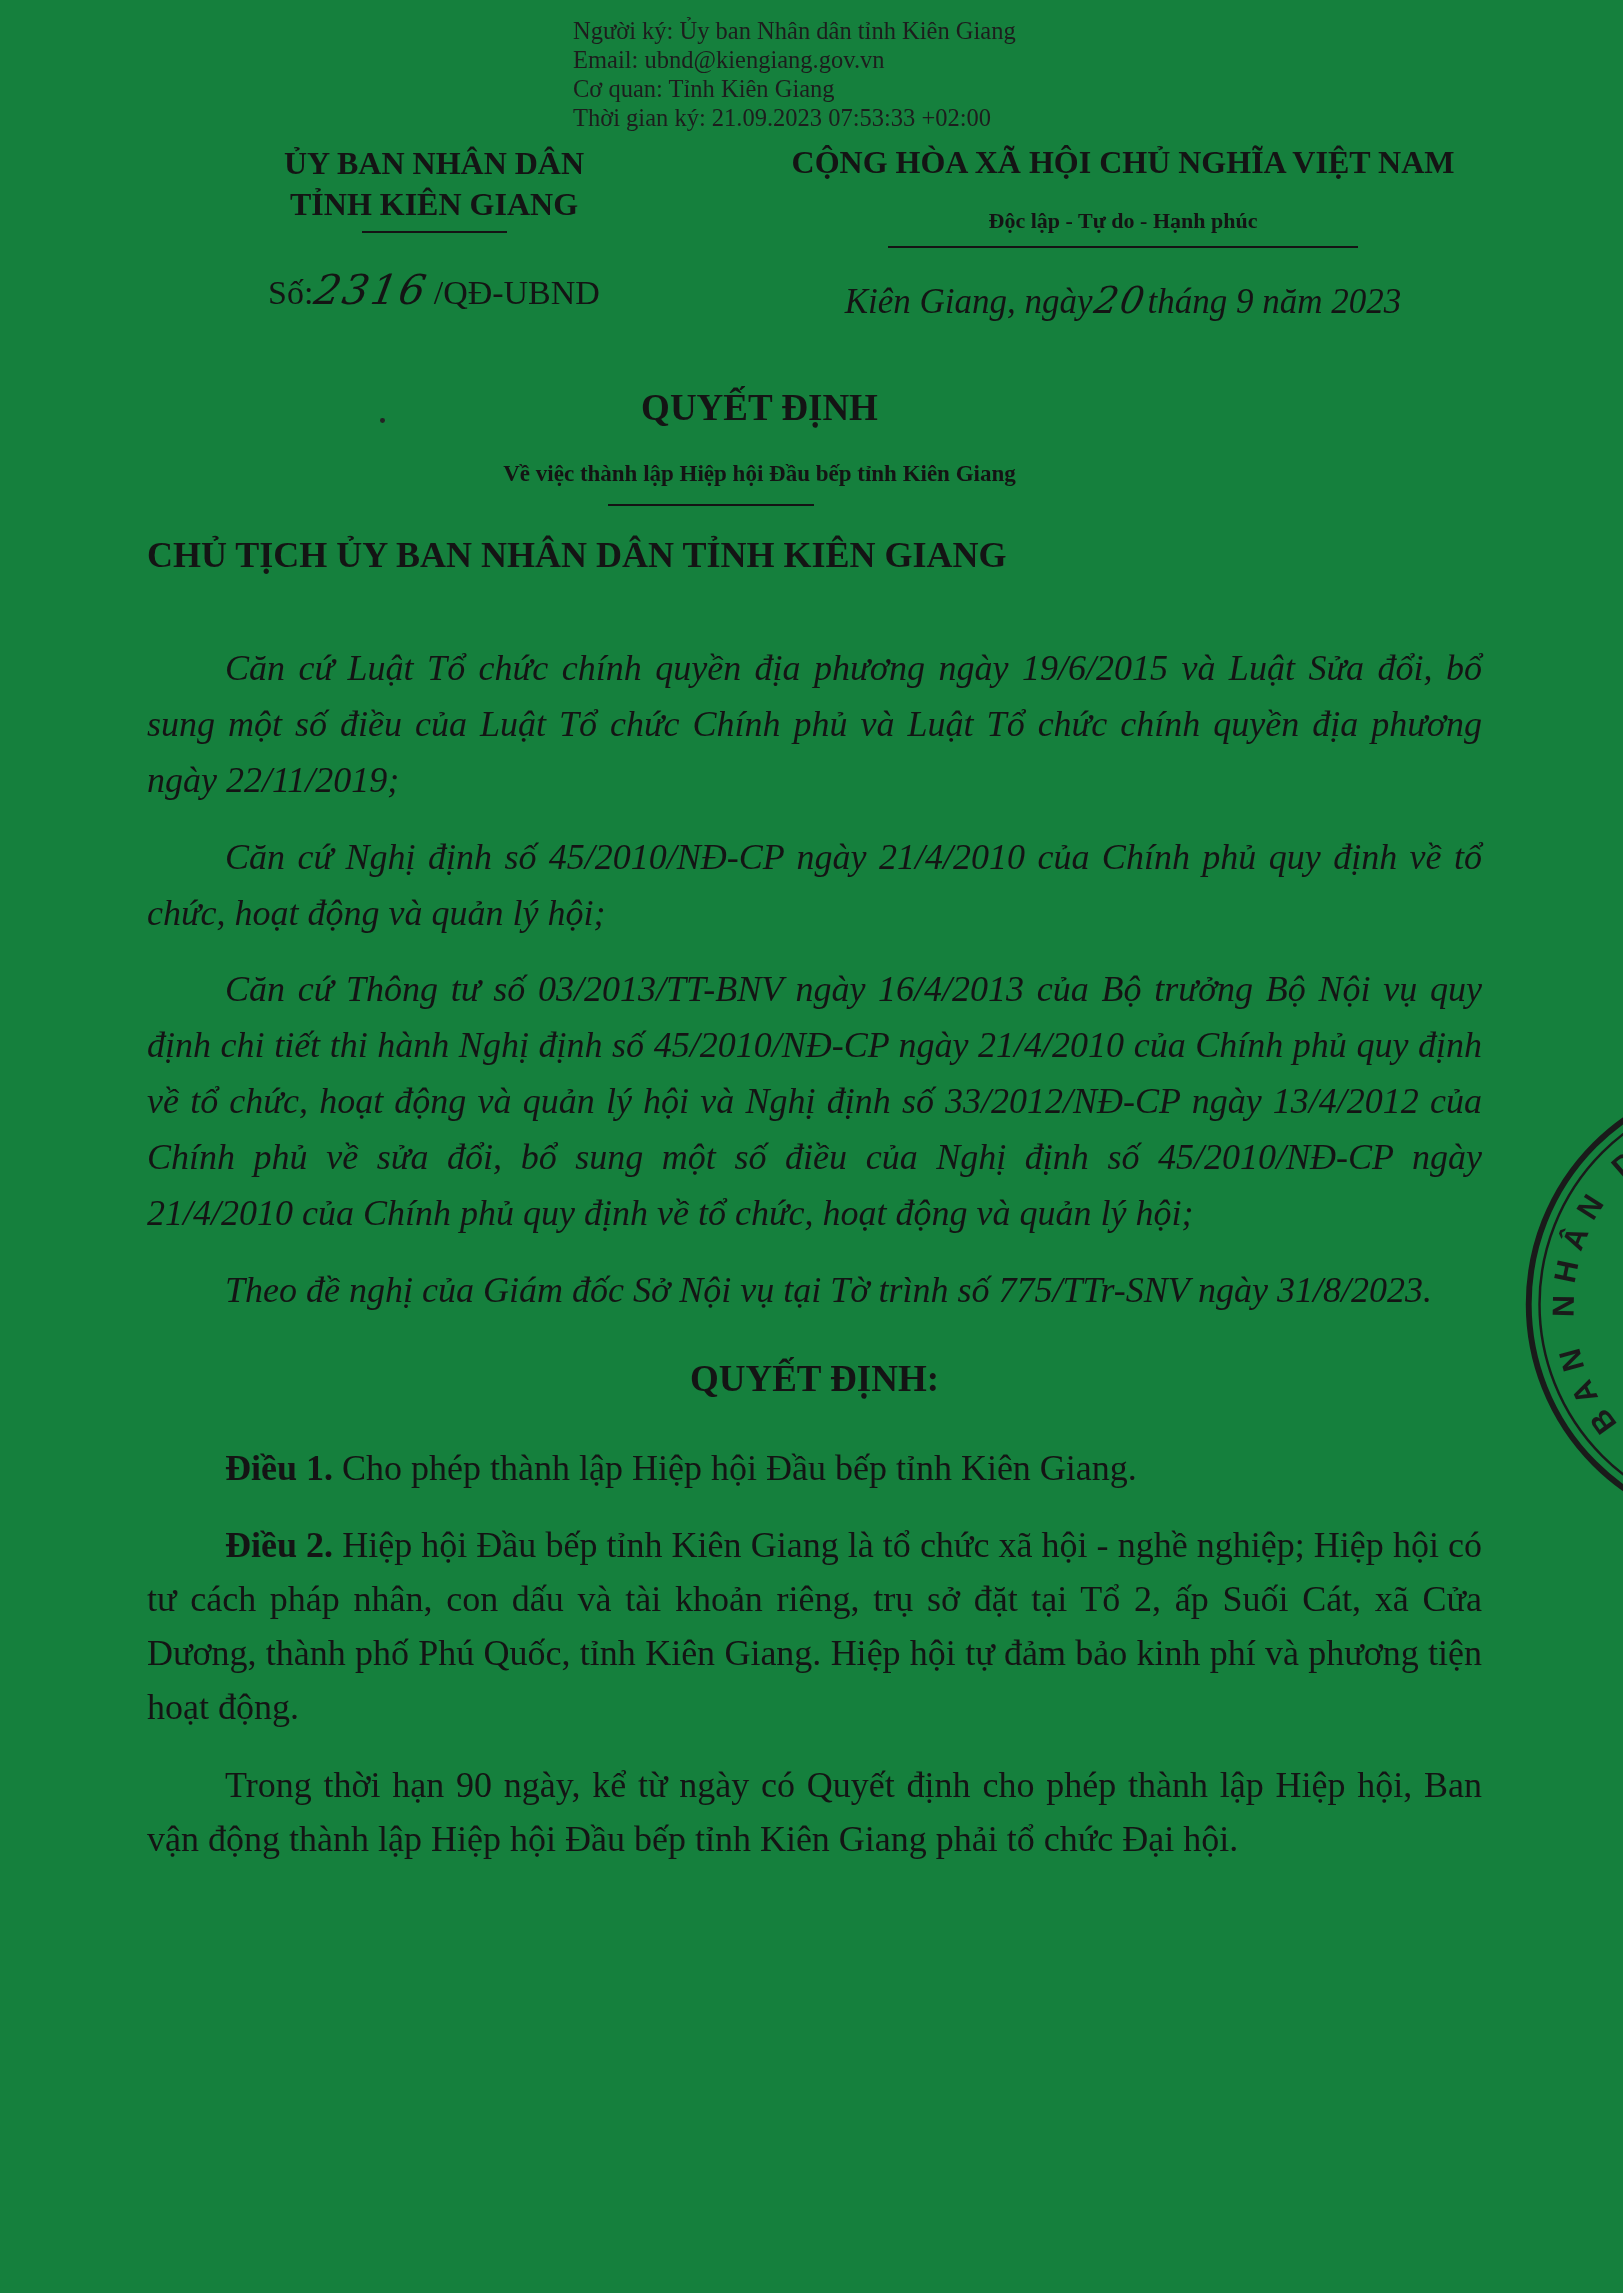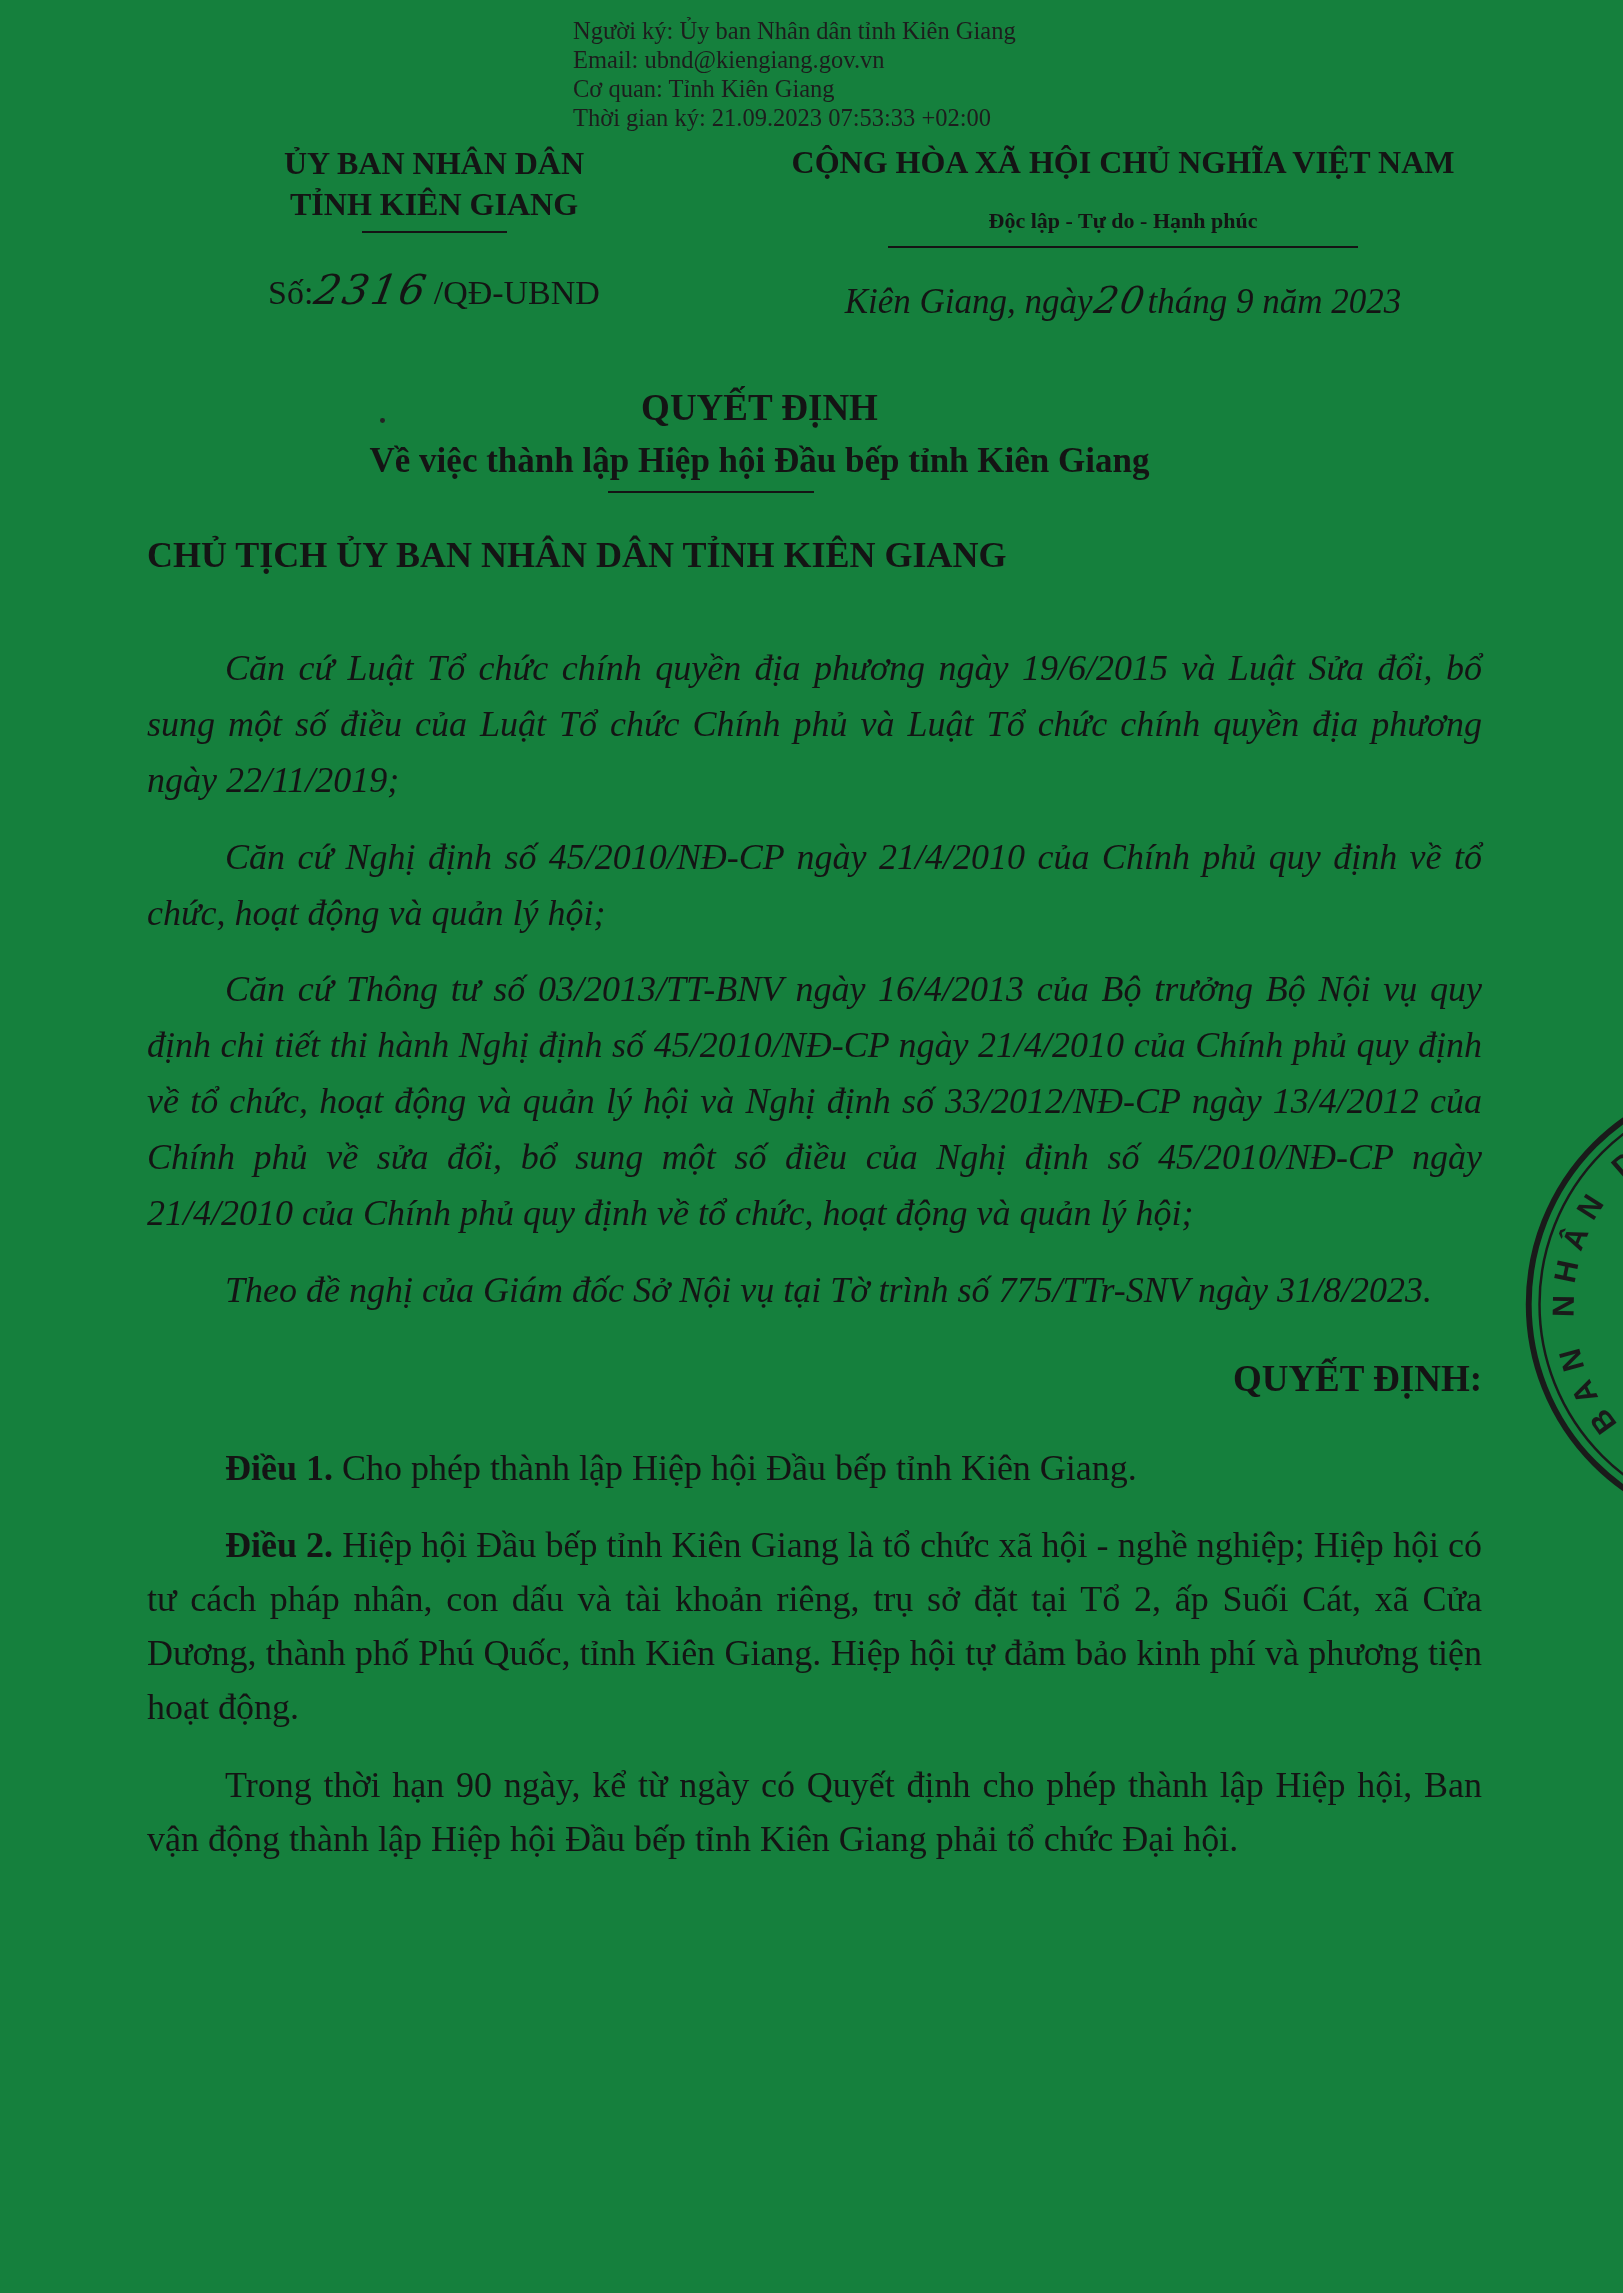--- a/index.html
+++ b/index.html
@@ -42,39 +42,39 @@
   .hdr-right .l1{font-weight:bold;font-size:32px;line-height:39px;white-space:nowrap;}
   .hdr-right .l2{font-weight:bold;font-size:22px;line-height:43px;margin-top:17px;}
   .rule-m{height:0;border-top:2.9px solid #141414;width:470px;margin:3.9px auto 0 auto;}
   .date-line{margin-top:31px;font-style:italic;font-size:35px;white-space:nowrap;}
   
   .title-block{
     position:absolute;left:147px;top:384px;width:1225px;
     text-align:center;
   }
   .title-block .t1{font-weight:bold;font-size:37px;line-height:47px;}
-  .title-block .t2{font-weight:bold;font-size:35px;line-height:45px;margin-top:7px;}
+  .title-block .t2{font-weight:bold;font-size:23px;line-height:45px;margin-top:20px;}
   .rule-t{height:0;border-top:2.9px solid #141414;width:206px;margin:7.8px 0 0 461px;}
   .authority{
     position:absolute;left:147px;top:534px;width:1294px;
     text-align:left;font-weight:bold;font-size:36px;
   }
   
   .body{
     position:absolute;left:147px;top:640px;width:1335px;
   }
   p.pre{
     margin:0 0 20.6px 0;
     font-style:italic;
     font-size:36px;line-height:56px;
     text-indent:78px;
     text-align:justify;
   }
   .decision-heading{
-    text-align:right;font-weight:bold;font-size:37px;
+    text-align:center;font-weight:bold;font-size:37px;
     margin:39px 0 41px 0;
   }
   p.article{
     margin:0 0 23.5px 0;
     font-size:36px;line-height:54px;
     text-indent:78px;
     text-align:justify;
   }
   p.article b{font-weight:bold;}
   

